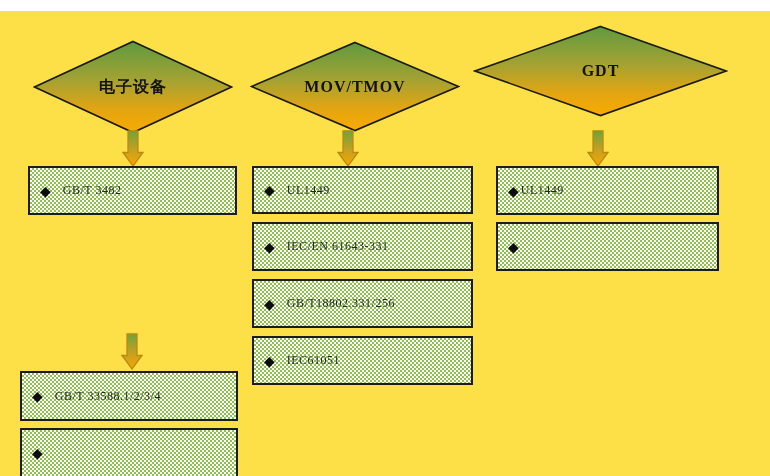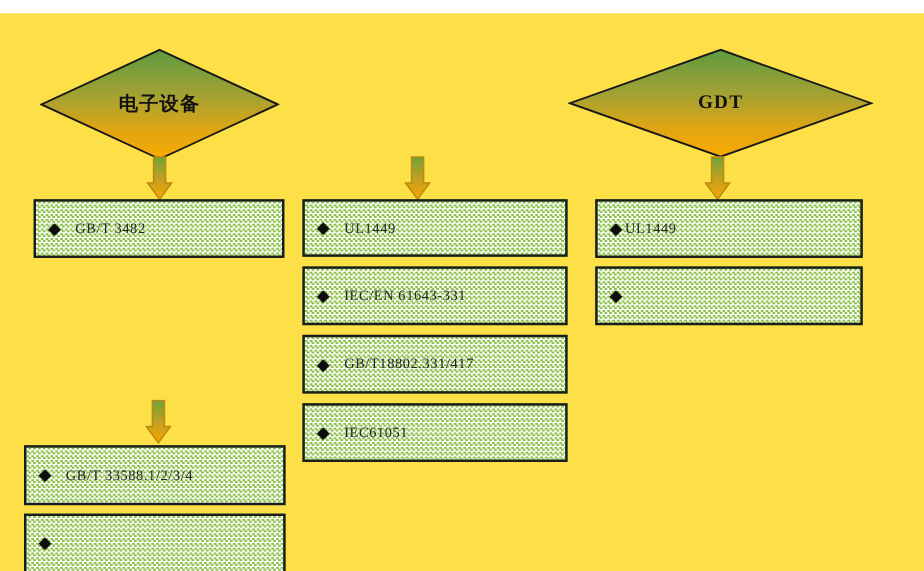--- a/index.html
+++ b/index.html
@@ -91,48 +91,54 @@
 
   <div class="sbox" style="left:20px;top:360px;width:218px;height:50px">
     <span class="bullet">◆</span>
     <span class="slabel">GB/T 33588.1/2/3/4</span>
   </div>
 
   <div class="sbox" style="left:20px;top:417px;width:218px;height:50px">
     <span class="bullet">◆</span>
   </div>
 
+  <div class="diamond" style="left:250px;top:30px;width:210px;height:91px">
+    <svg viewBox="0 0 200 94" preserveAspectRatio="none">
+      <polygon points="100,1.5 198.5,47 100,92.5 1.5,47" fill="url(#gDiamond)" stroke="#1a1a1a" stroke-width="1.6" vector-effect="non-scaling-stroke"></polygon>
+    </svg>
+    <span class="dlabel">MOV/TMOV</span>
+  </div>
 
   <div class="arrow" style="left:337px;top:119px">
     <svg viewBox="0 0 22 37">
       <polygon points="6,0.8 16,0.8 16,22.5 21,22.5 11,36 1,22.5 6,22.5" fill="url(#gArrow)" stroke="#bc8a10" stroke-width="1.3"></polygon>
     </svg>
   </div>
 
   <div class="sbox" style="left:252px;top:155px;width:221px;height:48px">
     <span class="bullet">◆</span>
     <span class="slabel">UL1449</span>
   </div>
 
   <div class="sbox" style="left:252px;top:211px;width:221px;height:49px">
     <span class="bullet">◆</span>
     <span class="slabel">IEC/EN 61643-331</span>
   </div>
 
   <div class="sbox" style="left:252px;top:268px;width:221px;height:49px">
     <span class="bullet">◆</span>
-    <span class="slabel">GB/T18802.331/417</span>
+    <span class="slabel">GB/T18802.331/256</span>
   </div>
 
   <div class="sbox" style="left:252px;top:325px;width:221px;height:49px">
     <span class="bullet">◆</span>
     <span class="slabel">IEC61051</span>
   </div>
 
-  <div class="diamond" style="left:473px;top:29px;width:255px;height:92px">
+  <div class="diamond" style="left:473px;top:14px;width:255px;height:92px">
     <svg viewBox="0 0 200 94" preserveAspectRatio="none">
       <polygon points="100,1.5 198.5,47 100,92.5 1.5,47" fill="url(#gDiamond)" stroke="#1a1a1a" stroke-width="1.6" vector-effect="non-scaling-stroke"></polygon>
     </svg>
     <span class="dlabel">GDT</span>
   </div>
 
   <div class="arrow" style="left:587px;top:119px">
     <svg viewBox="0 0 22 37">
       <polygon points="6,0.8 16,0.8 16,22.5 21,22.5 11,36 1,22.5 6,22.5" fill="url(#gArrow)" stroke="#bc8a10" stroke-width="1.3"></polygon>
     </svg>

